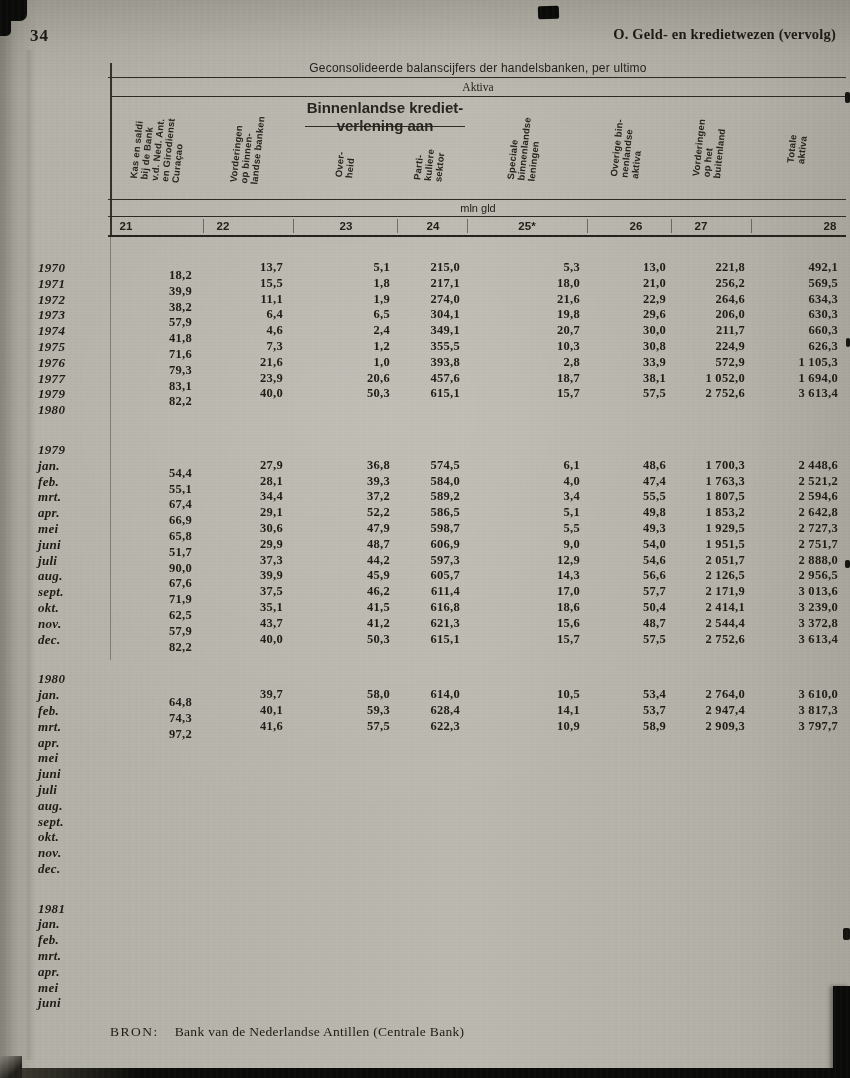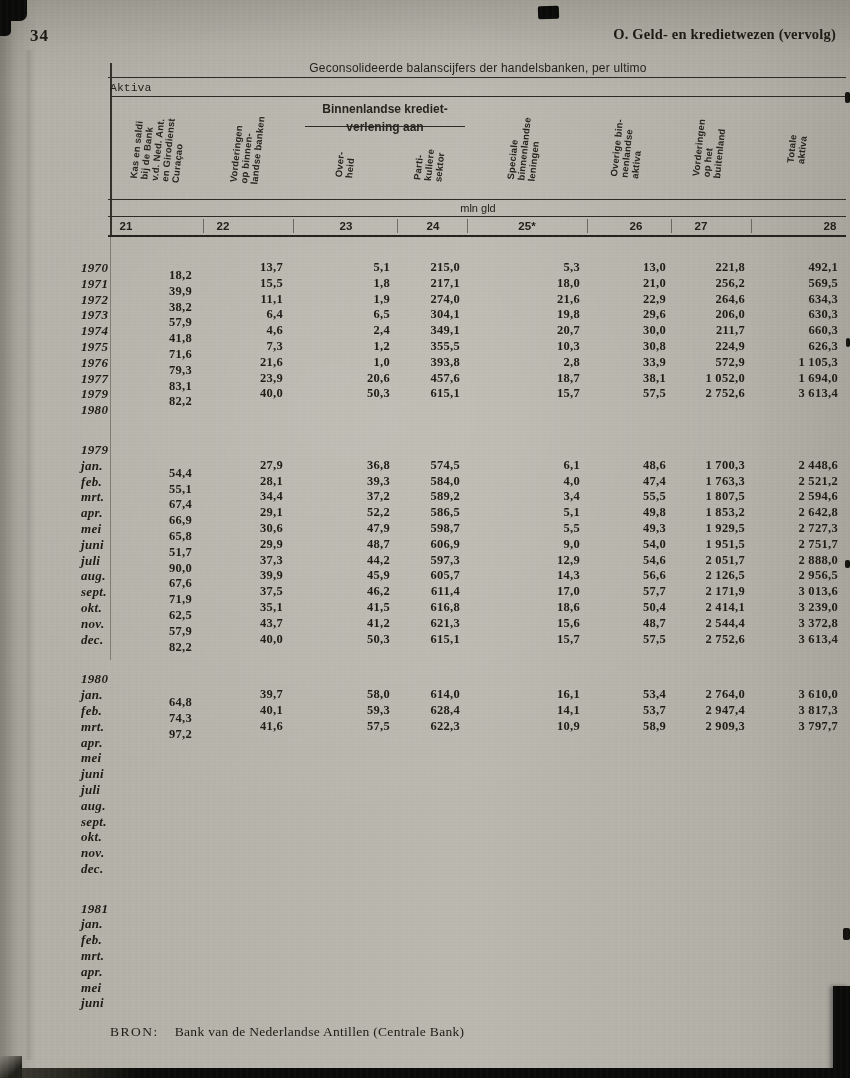--- a/index.html
+++ b/index.html
@@ -38,22 +38,22 @@
   .nub3 { left:845px; top:560px; width:5px; height:8px; }
   .nub4 { left:843px; top:928px; width:7px; height:12px; }
 
   
   .page-number { position:absolute; left:30px; top:26px; font-size:17px; font-weight:bold; letter-spacing:1px; z-index:5; }
   .page-header { position:absolute; right:14px; top:26px; font-size:14.5px; font-weight:bold; letter-spacing:0.2px; z-index:5; }
 
   
   .tbl-title { position:absolute; left:110px; top:61px; width:736px; text-align:center;
     font-family:"Liberation Sans", sans-serif; font-size:12px; color:#211f1a; letter-spacing:0.2px; z-index:5; }
-  .section-label { position:absolute; left:110px; top:81px; width:736px; text-align:left;
-    font-family:Liberation Mono, monospace; font-size:11.5px; color:#23211b; z-index:5; }
+  .section-label { position:absolute; left:110px; top:81px; width:736px; text-align:center;
+    font-family:Liberation Serif, serif; font-size:11.5px; color:#23211b; z-index:5; }
   .rule { position:absolute; left:108px; width:738px; height:1.2px; background:#2c2a24; z-index:4; }
   .r1 { top:77px; }
   .r2 { top:96px; left:112px; width:734px; }
   .r3 { top:199px; }
   .r4 { top:216px; }
   .r5 { top:235px; height:2px; background:#24221c; }
   .vline { position:absolute; left:110px; z-index:4; }
   .vl1 { top:63px; height:173px; width:1.6px; background:#34322a; }
   .vl2 { top:236px; height:424px; width:1px; background:#76736a; opacity:.85; }
 
@@ -67,36 +67,36 @@
   .vh2 { left:206px; width:84px;  top:98px;  height:102px; }
   .vh3 { left:310px; width:70px;  top:130px; height:70px; }
   .vh4 { left:395px; width:70px;  top:130px; height:70px; }
   .vh5 { left:465px; width:120px; top:98px;  height:102px; }
   .vh6 { left:585px; width:85px;  top:98px;  height:102px; }
   .vh7 { left:670px; width:80px;  top:98px;  height:102px; }
   .vh8 { left:750px; width:95px;  top:98px;  height:102px; }
 
   .grp-hdr { position:absolute; left:305px; top:99px; width:160px; height:27px; z-index:5;
     border-bottom:1.2px solid #2c2a24; text-align:center; }
-  .grp-hdr span { font-family:"Liberation Sans", sans-serif; font-size:12px; line-height:11.5px;
+  .grp-hdr span { font-family:"Liberation Sans", sans-serif; font-size:15px; line-height:11.5px;
     font-weight:bold; color:#26241e; white-space:pre-line; }
 
   .unit { position:absolute; left:110px; top:202px; width:736px; text-align:center;
     font-family:"Liberation Sans", sans-serif; font-size:11px; color:#23211b; z-index:5; }
 
   .colnum { position:absolute; top:219px; width:44px; height:14px; line-height:14px; text-align:center;
     font-family:"Liberation Sans", sans-serif; font-size:11.5px; font-weight:bold; color:#21201a; z-index:5; }
   .tick { position:absolute; top:219px; width:1.4px; height:14px; background:rgba(44,42,36,0.55); z-index:4; }
 
   
   .tbody { position:absolute; left:35px; top:260px; width:810px; z-index:5; }
   .tgroup.gapped { margin-top:24px; }
   .trow { display:grid; grid-template-columns:75px 95px 85px 105px 70px 120px 85px 80px 95px;
     height:15.8px; line-height:15.8px; }
-  .lbl { font-style:italic; font-weight:bold; font-size:13px; padding-left:3px; color:#1c1b15; letter-spacing:0.3px;margin-left:43px; }
+  .lbl { font-style:italic; font-weight:bold; font-size:13px; padding-left:3px; color:#1c1b15; letter-spacing:0.3px; }
   .val { text-align:right; font-size:12.5px; font-weight:bold; color:#1d1c16; letter-spacing:0.3px;
     font-family:"Liberation Serif", serif; }
   .val.c1 { padding-right:13px;margin-top:8px; }
   .val.c2 { padding-right:7px; }
   .val.c3 { padding-right:5px; }
   .val.c4 { padding-right:5px; }
   .val.c5 { padding-right:5px; }
   .val.c6 { padding-right:4px; }
   .val.c7 { padding-right:5px; }
   .val.c8 { padding-right:7px; }
@@ -456,21 +456,21 @@
           <span class="val c6"></span>
           <span class="val c7"></span>
           <span class="val c8"></span>
         </div>
         <div class="trow">
           <span class="lbl">jan.</span>
           <span class="val c1">64,8</span>
           <span class="val c2">39,7</span>
           <span class="val c3">58,0</span>
           <span class="val c4">614,0</span>
-          <span class="val c5">16,1</span>
+          <span class="val c5">10,5</span>
           <span class="val c6">53,4</span>
           <span class="val c7">2 764,0</span>
           <span class="val c8">3 610,0</span>
         </div>
         <div class="trow">
           <span class="lbl">feb.</span>
           <span class="val c1">74,3</span>
           <span class="val c2">40,1</span>
           <span class="val c3">59,3</span>
           <span class="val c4">628,4</span>

